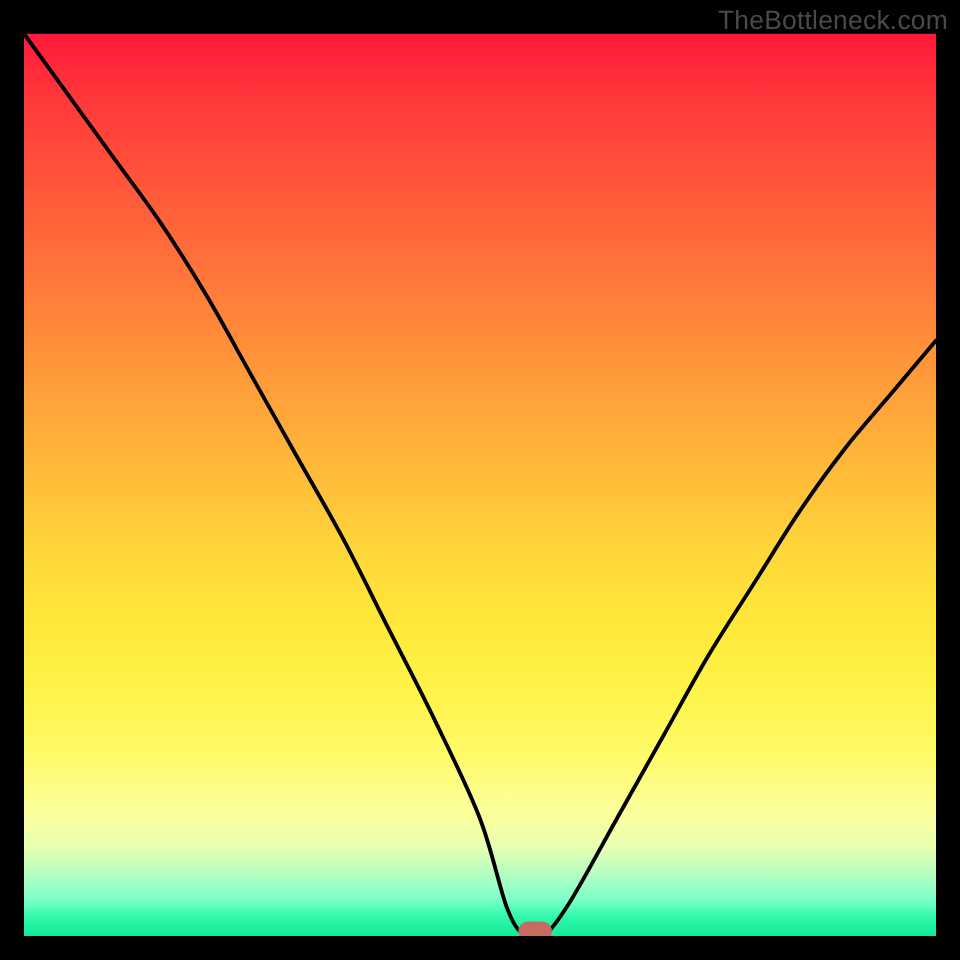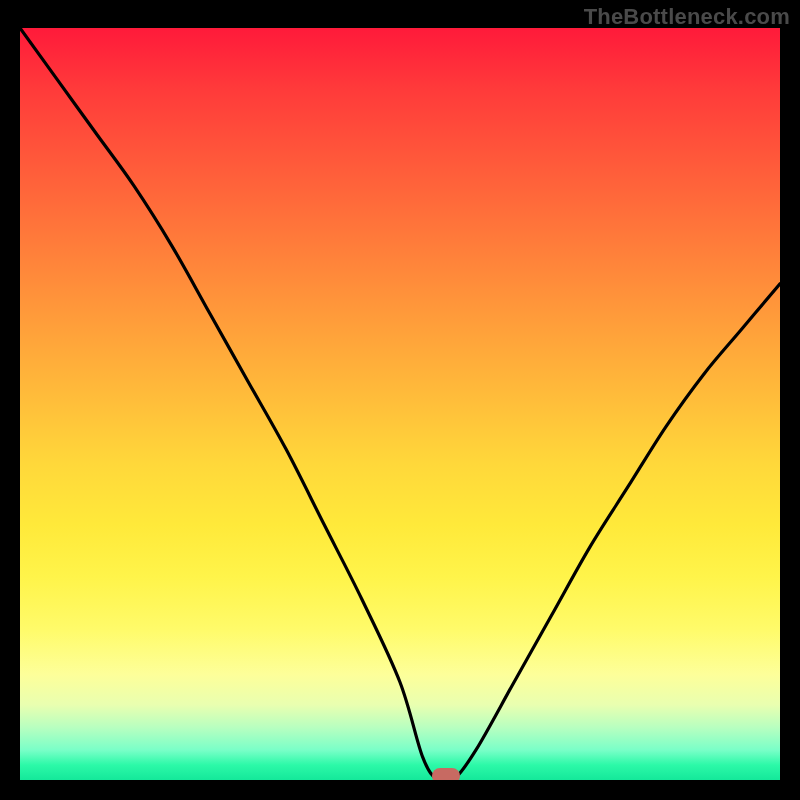--- a/index.html
+++ b/index.html
@@ -16,21 +16,21 @@
     width: 800px;
     height: 800px;
     background: #000;
   }
   .attribution {
     position: absolute;
     top: 4px;
     right: 10px;
     color: #4a4a4a;
     font-size: 22px;
-    font-weight: 700;
+    font-weight: 400;
     letter-spacing: 0.2px;
     z-index: 5;
   }
   .plot-area {
     position: absolute;
     left: 20px;
     top: 28px;
     width: 760px;
     height: 752px;
     overflow: hidden;

